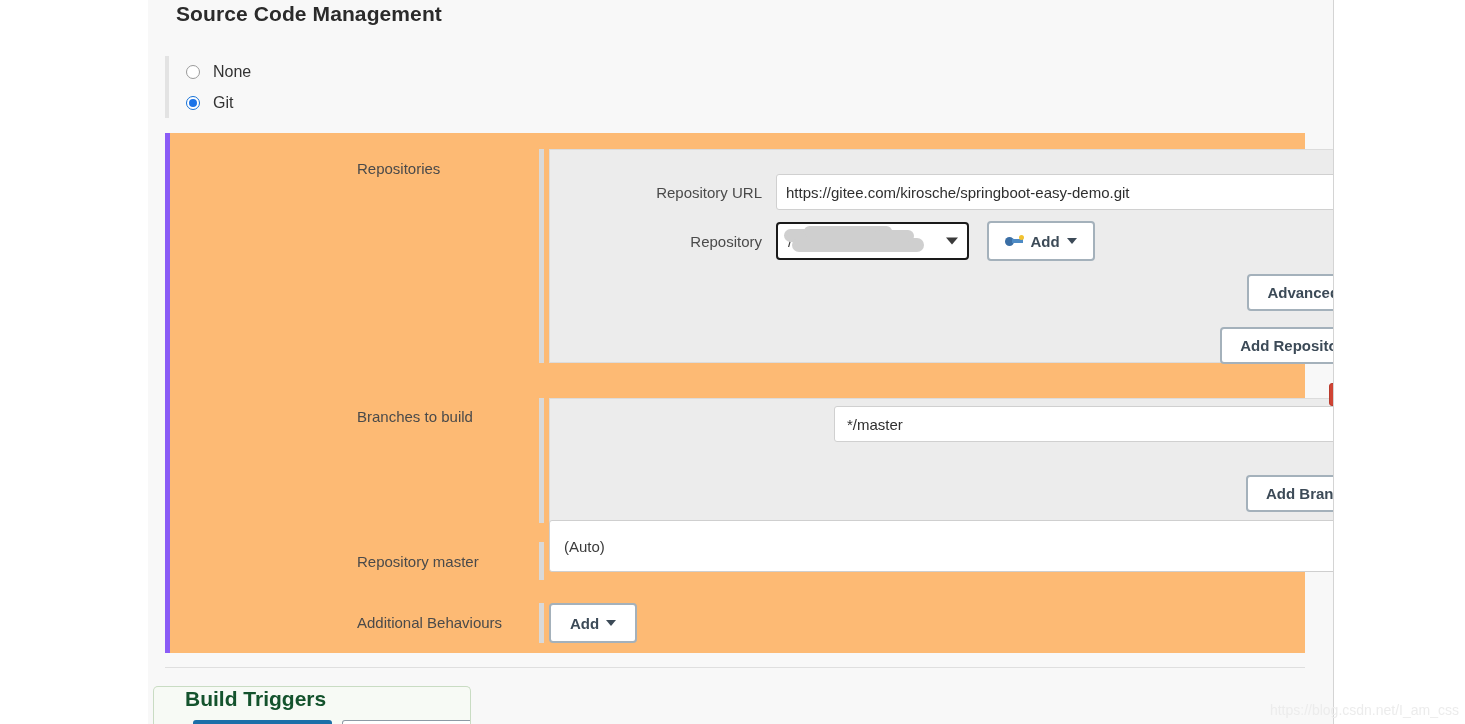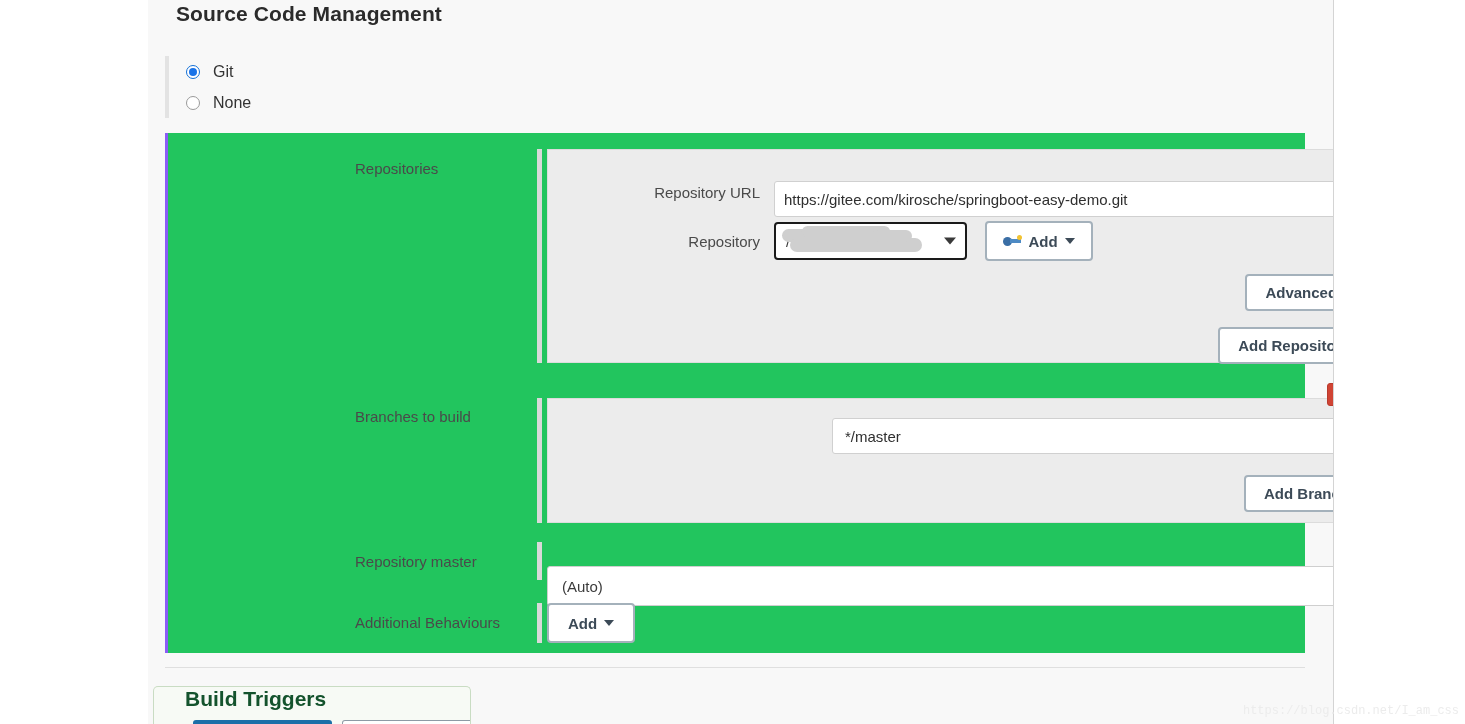--- a/index.html
+++ b/index.html
@@ -84,22 +84,22 @@
     color: #333333;
   }
 
   
   .git-body {
     position: absolute;
     left: 17px;
     top: 133px;
     width: 1140px;
     height: 520px;
-    background: #22c55e;
-    border-left: 3px solid #8b5cf6;
+    background: #fdba74;
+    border-left: 5px solid #8b5cf6;
     box-sizing: border-box;
   }
   .cfg-label {
     position: absolute;
     font-size: 15px;
     color: #4a4a4a;
     white-space: nowrap;
   }
   .cfg-sep {
     position: absolute;
@@ -308,58 +308,57 @@
     border-bottom: none;
     border-radius: 3px 3px 0 0;
     box-sizing: border-box;
   }
 
   
   .watermark {
     position: absolute;
     right: 6px;
     bottom: 6px;
-    font-size: 12px;
+    font-size: 14px;
     color: #ececec;
     white-space: nowrap;
     user-select: none;
-    font-family: Liberation Mono, monospace;
   }
 </style>
 </head>
 <body>
 
 <div id="page">
 
   <div class="section-title">Source Code Management</div>
 
   <div class="radio-block">
 
     <div class="radio-row">
+      <span class="radio"></span>
+      <span class="radio-label">None</span>
+    </div>
+
+    <div class="radio-row">
       <span class="radio checked"></span>
       <span class="radio-label">Git</span>
     </div>
 
-    <div class="radio-row">
-      <span class="radio"></span>
-      <span class="radio-label">None</span>
-    </div>
-
   </div>
 
   <div class="git-body">
 
     <div class="cfg-label" style="left:187px; top:27px;">Repositories</div>
 
     <div class="cfg-sep" style="left:369px; top:16px; height:214px;"></div>
 
     <div class="panel" style="left:379px; top:16px; width:871px; height:214px;">
 
       <div class="field-label" style="left:0px; top:34px; width:212px;">Repository URL</div>
-      <input class="txt" style="left: 226px; top: 24px; width: 670px; margin-top: 7px;" value="https://gitee.com/kirosche/springboot-easy-demo.git">
+      <input class="txt" style="left: 226px; top: 24px; width: 670px;" value="https://gitee.com/kirosche/springboot-easy-demo.git">
 
       <div class="field-label" style="left:0px; top:83px; width:212px;">Repository</div>
 
       <div class="sel-wrap" style="left:226px; top:72px; width:193px; height:38px;">
         <span class="sel-text">/******</span>
         <span class="redact" style="left:6px; top:5px;  width:110px; height:13px;"></span>
         <span class="redact" style="left:26px; top:2px; width:88px;  height:11px;"></span>
         <span class="redact" style="left:14px; top:14px; width:132px; height:14px;"></span>
         <span class="redact" style="left:96px; top:6px;  width:40px;  height:12px;"></span>
         <span class="caret-glyph"></span>
@@ -383,34 +382,34 @@
         <span>Add Repository</span>
       </div>
     </div>
 
     <div class="cfg-label" style="left:187px; top:275px;">Branches to build</div>
 
     <div class="cfg-sep" style="left:369px; top:265px; height:125px;"></div>
 
     <div class="panel" style="left:379px; top:265px; width:871px; height:125px;">
 
-      <input class="txt" style="left: 284px; top: 19px; width: 528px; padding-left: 12px;" value="*/master">
+      <input class="txt" style="left: 284px; top: 7px; width: 528px; padding-left: 12px;" value="*/master">
 
       <div class="btn" style="left:696px; top:76px; width:125px; height:37px;">
         <span>Add Branch</span>
       </div>
     </div>
 
     <div class="btn-x" style="left:1159px; top:250px; width:33px; height:23px;">X</div>
 
     <div class="cfg-label" style="left:187px; top:420px;">Repository master</div>
 
     <div class="cfg-sep" style="left:369px; top:409px; height:38px;"></div>
 
-    <div class="sel-plain" style="left:379px; top:433px; width:871px; height:40px;">
+    <div class="sel-plain" style="left:379px; top:387px; width:871px; height:52px;">
       <span class="sel-text">(Auto)</span>
 
     </div>
 
     <div class="cfg-label" style="left:187px; top:481px;">Additional Behaviours</div>
 
     <div class="cfg-sep" style="left:369px; top:470px; height:40px;"></div>
 
     <div class="btn" style="left:379px; top:470px; width:88px; height:40px;">
       <span>Add</span>

